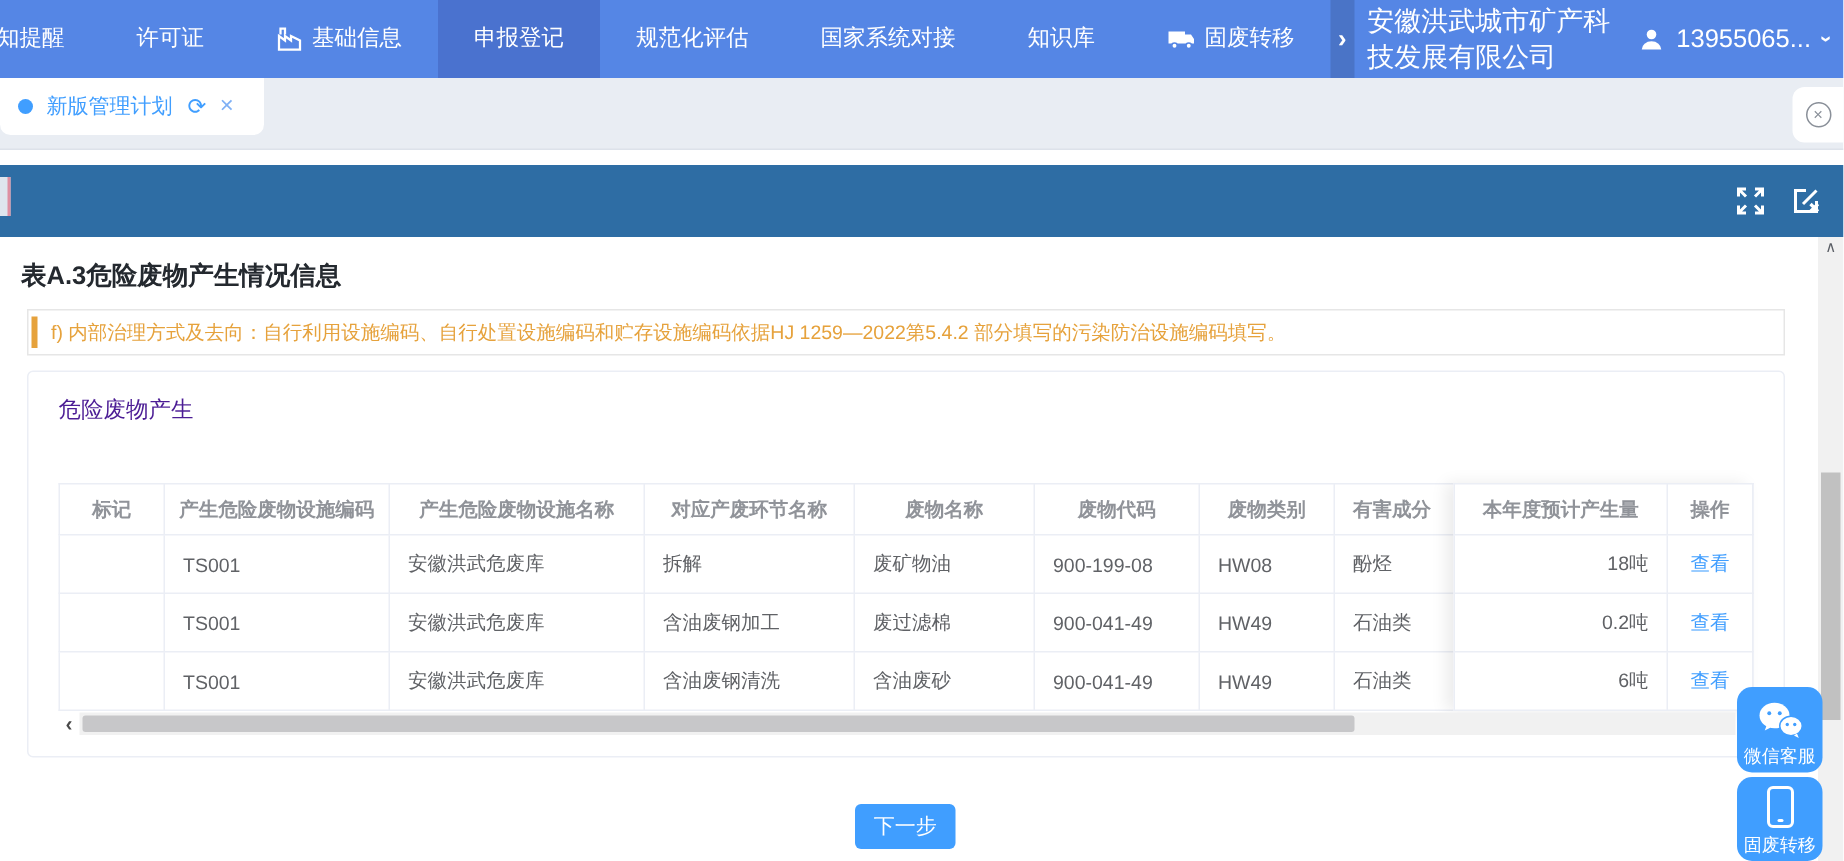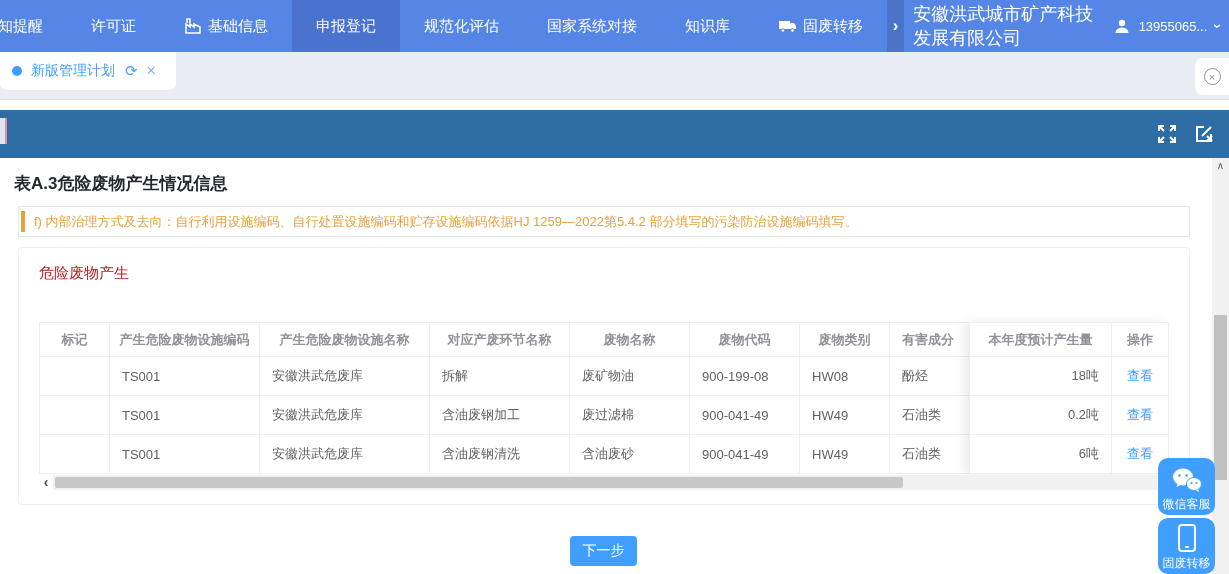--- a/index.html
+++ b/index.html
@@ -10,21 +10,21 @@
   .nav{position:absolute;left:0;top:0;width:1229px;height:52px;background:#5586e5;
        display:flex;align-items:center;color:#fff;}
   .nav-item{height:52px;line-height:52px;padding:0 24px;font-size:15px;white-space:nowrap;
             display:flex;align-items:center;gap:6px;cursor:pointer;}
   .nav-item.first{padding-left:0;margin-left:-2px;}
   .nav-item.active{background:#4a72cf;align-items:flex-end;}
   .nav-right{margin-left:auto;display:flex;align-items:center;gap:9px;padding-right:8px;}
   .nav-chevron-seg{width:26px;height:52px;background:rgba(0,0,0,0.13);display:flex;
                    align-items:center;justify-content:center;font-size:17px;font-weight:bold;cursor:pointer;}
   .nav-company{font-size:18px;}
-  .nav-phone{font-size:13px;}
+  .nav-phone{font-size:17px;}
   .caret-down{display:inline-block;transform:rotate(90deg);font-size:14px;font-weight:bold;cursor:pointer;}
   .nav svg{display:block;}
 
   
   .tabbar{position:absolute;left:0;top:52px;width:1229px;height:48px;background:#e9edf3;
           border-bottom:1px solid #dde2ea;box-sizing:border-box;padding-left:8px;}
   .tab{position:absolute;left:0;top:0;width:176px;height:38px;background:#fff;
        border-radius:0 0 7px 7px;display:flex;align-items:center;padding-left:12px;
        box-sizing:border-box;cursor:pointer;}
   .tab-dot{width:10px;height:10px;border-radius:50%;background:#409eff;margin-right:9px;}
@@ -47,21 +47,21 @@
   .content{position:absolute;left:0;top:158px;width:1229px;height:416px;background:#fff;}
   .page-title{position:absolute;left:14px;top:14px;font-size:17px;font-weight:bold;color:#24292f;}
 
   .note-box{position:absolute;left:18px;top:48px;width:1172px;height:31px;box-sizing:border-box;
        border:1px solid #e6e6e6;display:flex;align-items:center;overflow:hidden;background:#fff;}
   .note-bar{width:4px;height:21px;background:#e6a23c;margin:0 9px 0 2px;flex:none;}
   .note-text{color:#e6a23c;font-size:13px;white-space:nowrap;overflow:hidden;}
 
   .panel{position:absolute;left:18px;top:89px;width:1172px;height:258px;box-sizing:border-box;
        border:1px solid #ebeef5;border-radius:4px;background:#fff;}
-  .section-title{position:absolute;left:20px;top:16px;font-size:15px;color:#b91c1c;}
+  .section-title{position:absolute;left:20px;top:16px;font-size:15px;color:#4c1d95;}
 
   .table-wrap{position:absolute;left:20px;top:74px;width:1129px;height:152px;}
   table{border-collapse:collapse;table-layout:fixed;}
   .main-table{width:1129px;}
   th,td{border:1px solid #ebeef5;box-sizing:border-box;white-space:nowrap;overflow:hidden;}
   th{height:34px;font-size:13px;font-weight:bold;color:#909399;text-align:center;background:#fff;padding:0 6px;}
   td{height:39px;font-size:13px;color:#606266;text-align:left;padding:0 0 0 12px;background:#fff;}
   th.col-harm{text-align:left;padding-left:12px;}
   .fixed-right{position:absolute;top:0;right:0;width:199px;background:#fff;
        box-shadow:-5px 0 10px rgba(0,0,0,0.08);}

